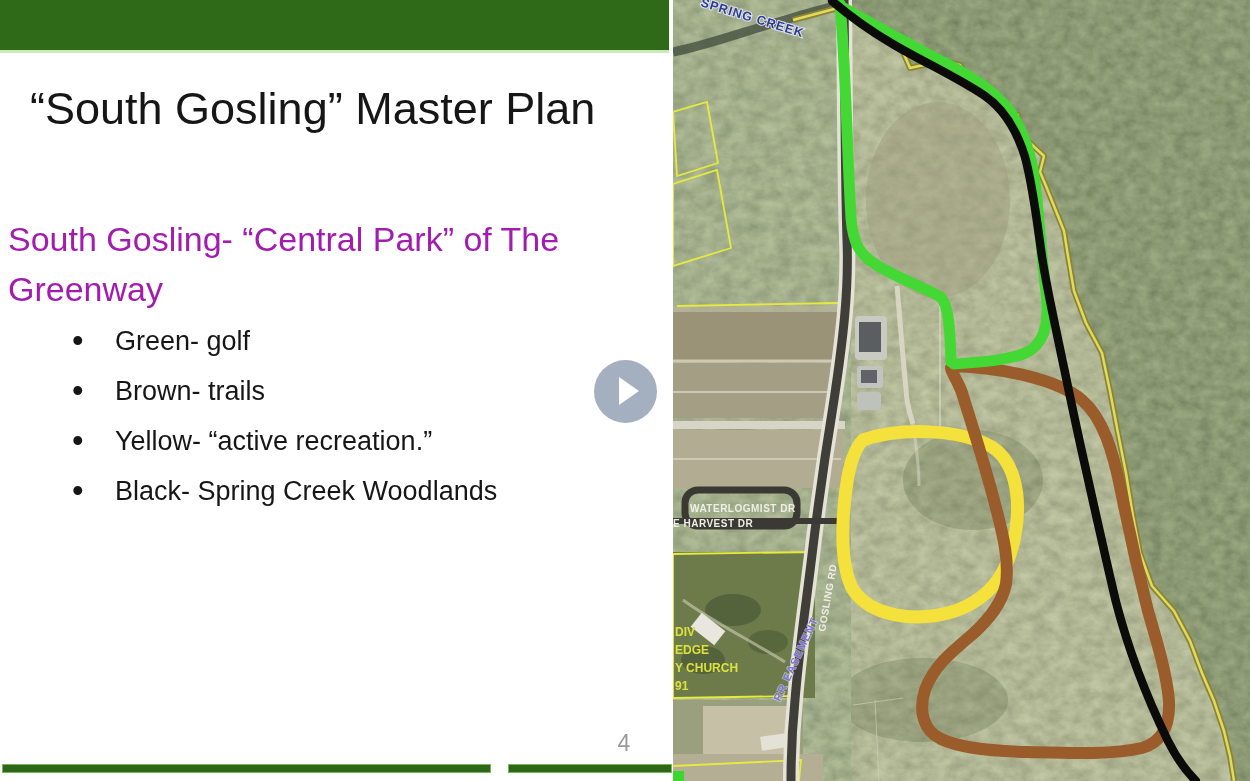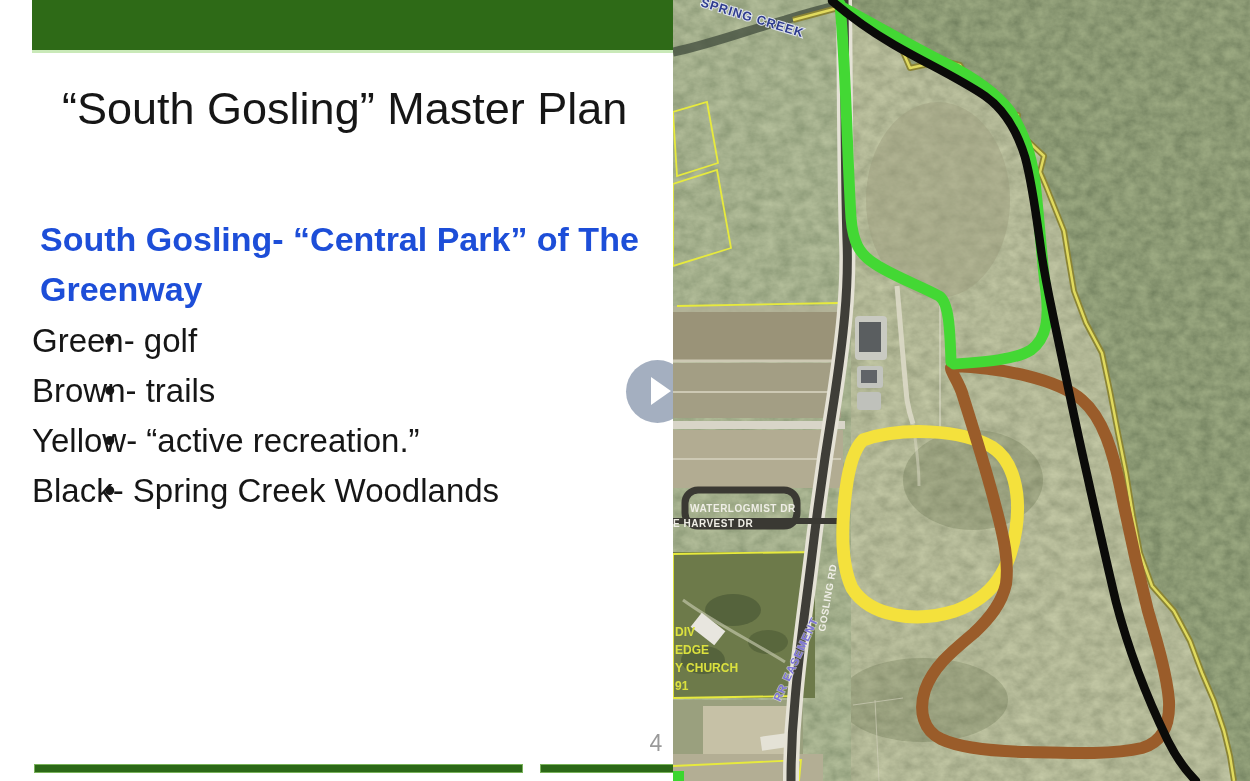--- a/index.html
+++ b/index.html
@@ -1,24 +1,24 @@
 <!DOCTYPE html>
 <html><head>
 <meta charset="utf-8">
 <style>
   html,body{margin:0;padding:0;background:#ffffff;font-family:"Liberation Sans",sans-serif;}
   .stage{position:relative;width:1250px;height:781px;overflow:hidden;background:#fff;}
 
   
-  .slide{position:absolute;left:0;top:0;width:673px;height:700px;background:#fff;margin-left:32px;}
+  .slide{position:absolute;left:0;top:0;width:673px;height:700px;background:#fff;}
   .slide-topbar{position:absolute;left:0;top:0;width:669px;height:50px;background:#2e6a17;border-bottom:3px solid #c9e9b8;}
   .slide-title{position:absolute;left:30px;top:84px;margin:0;font-size:45px;font-weight:400;color:#161616;line-height:1.1;white-space:nowrap;}
-  .slide-body{position:absolute;left:8px;top:214px;margin:0;font-size:34px;color:#1d4ed8;line-height:50px;font-weight:bold;}
+  .slide-body{position:absolute;left:8px;top:214px;margin:0;font-size:34px;color:#a21caf;line-height:50px;}
   .bullets{position:absolute;left:0;top:316px;margin:0;padding:0;list-style:none;}
-  .bullets li{position:relative;font-size:33px;line-height:50px;color:#161616;white-space:nowrap;}
+  .bullets li{position:relative;padding-left:115px;font-size:27px;line-height:50px;color:#161616;white-space:nowrap;}
   .bullets li::before{content:"\2022";position:absolute;left:72px;top:0;font-size:33px;color:#161616;}
   .play{position:absolute;left:594px;top:360px;width:63px;height:63px;border-radius:50%;background:rgba(148,161,181,0.85);border:none;padding:0;cursor:pointer;}
   .play .tri{position:absolute;left:25px;top:17px;width:0;height:0;border-left:20px solid #fff;border-top:14px solid transparent;border-bottom:14px solid transparent;}
   .page-number{position:absolute;left:608px;top:730px;width:32px;text-align:center;font-size:23px;color:#9a9a9a;}
   .bar{position:absolute;top:764px;height:9px;background:#2c6817;border:1px solid #79b35a;box-sizing:border-box;}
   .bar.seg1{left:2px;width:489px;}
   .bar.seg2{left:508px;width:164px;}
 
   
   .map{position:absolute;left:673px;top:0;width:577px;height:781px;display:block;background:#6f7452;}

